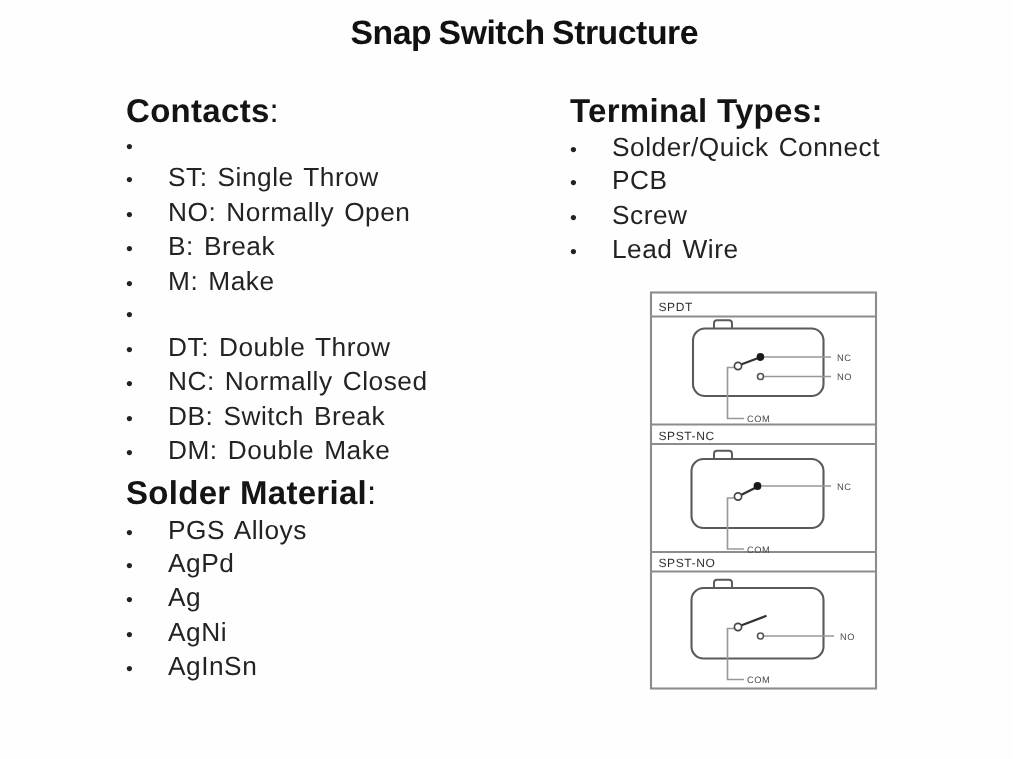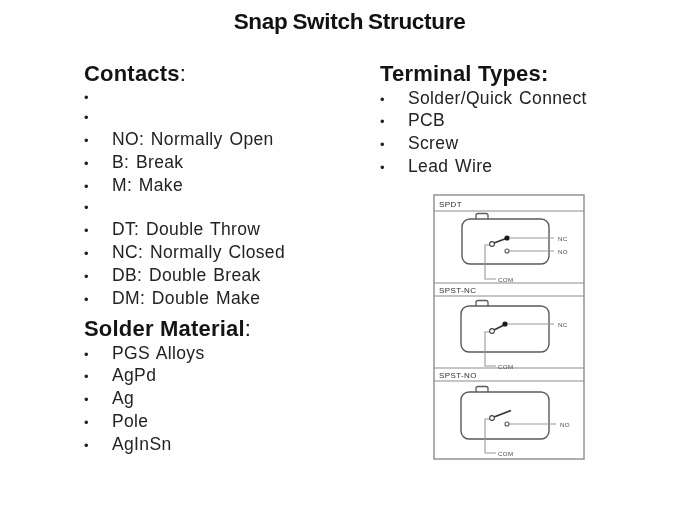--- a/index.html
+++ b/index.html
@@ -90,20 +90,21 @@
   <h1 class="page-title">Snap Switch Structure</h1>
 
   <div class="text-block block-contacts">
     <h2 class="section-heading"><span>Contacts</span><span class="colon">:</span></h2>
     <ul class="bullet-list">
       <li>
           <span class="bullet">•</span>
         </li>
       <li>
           <span class="bullet">•</span>
+          <span>ST: Single Throw</span>
         </li>
       <li>
           <span class="bullet">•</span>
           <span>NO: Normally Open</span>
         </li>
       <li>
           <span class="bullet">•</span>
           <span>B: Break</span>
         </li>
       <li>
@@ -116,21 +117,21 @@
       <li>
           <span class="bullet">•</span>
           <span>DT: Double Throw</span>
         </li>
       <li>
           <span class="bullet">•</span>
           <span>NC: Normally Closed</span>
         </li>
       <li>
           <span class="bullet">•</span>
-          <span>DB: Double Break</span>
+          <span>DB: Switch Break</span>
         </li>
       <li>
           <span class="bullet">•</span>
           <span>DM: Double Make</span>
         </li>
     </ul>
   </div>
 
   <div class="text-block block-material">
     <h2 class="section-heading"><span>Solder Material</span><span class="colon">:</span></h2>
@@ -142,21 +143,21 @@
       <li>
           <span class="bullet">•</span>
           <span>AgPd</span>
         </li>
       <li>
           <span class="bullet">•</span>
           <span>Ag</span>
         </li>
       <li>
           <span class="bullet">•</span>
-          <span>Pole</span>
+          <span>AgNi</span>
         </li>
       <li>
           <span class="bullet">•</span>
           <span>AgInSn</span>
         </li>
     </ul>
   </div>
 
   <div class="text-block block-terminals">
     <h2 class="section-heading">Terminal Types:</h2>

